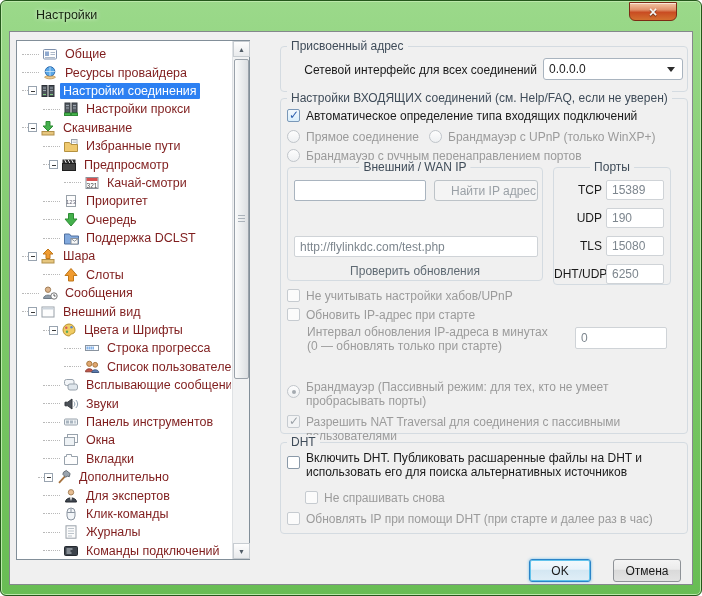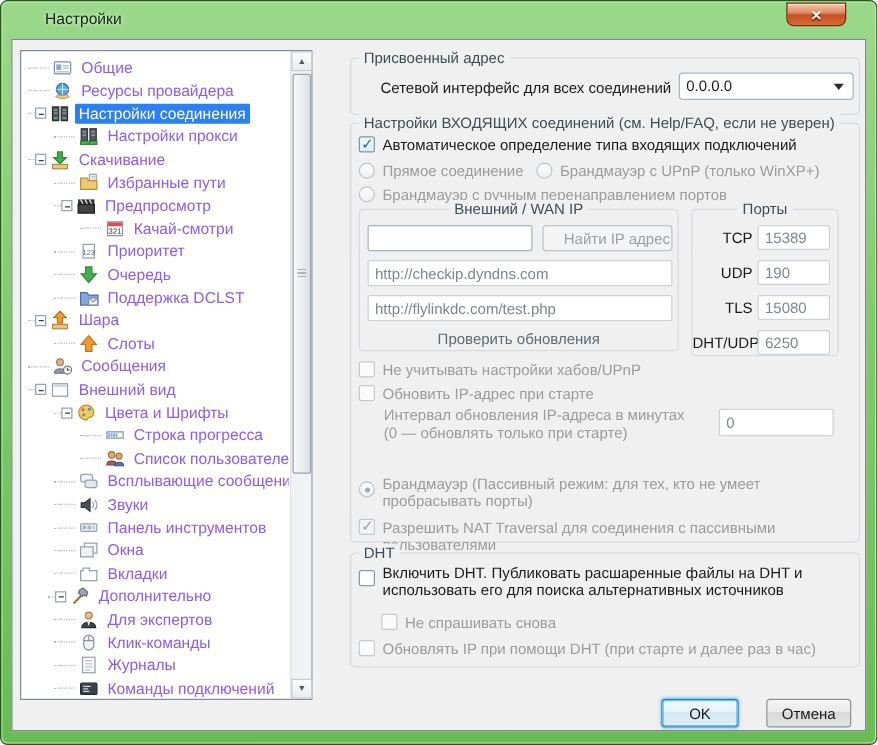--- a/index.html
+++ b/index.html
@@ -30,21 +30,21 @@
     background:#fff;border:1px solid #828f99;}
   .tree-rows{position:absolute;left:1px;top:4px;right:18px;bottom:1px;overflow:hidden;}
   .trow{display:flex;align-items:center;height:18.4px;white-space:nowrap;}
   .stub{width:6px;height:1px;border-top:1px dotted #b9b9b9;flex:none;}
   .stub2{width:11px;height:1px;border-top:1px dotted #b9b9b9;flex:none;margin-right:3px;}
   .exp{width:9px;height:9px;border:1px solid #99a4b0;background:#fff;flex:none;
     position:relative;margin-right:3px;}
   .exp::after{content:"";position:absolute;left:1.5px;top:3.5px;width:4px;height:1px;background:#3a3a3a;}
   .ticon{width:16px;height:16px;margin-right:4px;flex:none;}
   .ticon svg{width:16px;height:16px;display:block;}
-  .tlabel{font-size:12.5px;color:#8b5cf6;padding:1px 3px;border-radius:1px;}
+  .tlabel{font-size:12.5px;color:#7f1d1d;padding:1px 3px;border-radius:1px;}
   .tlabel.sel{background:#2c80f2;color:#fff;}
 
   
   .sbar{position:absolute;right:0;top:0;width:17px;height:100%;background:#f1f2f3;
     border-left:1px solid #dfe2e5;}
   .sbtn{position:absolute;left:0;width:17px;height:16px;display:flex;align-items:center;
     justify-content:center;font-size:7px;color:#50holder;color:#515c66;
     background:linear-gradient(180deg,#fdfdfd,#e8eaec);border:1px solid #c7ccd1;}
   .sbtn.up{top:0;}
   .sbtn.down{bottom:0;}
@@ -472,21 +472,20 @@
       </div>
       <div class="row" style="left:6px;top:50px;">
         <span class="rb"></span>
         <span class="lbl dis-t">Брандмауэр с ручным перенаправлением портов</span>
       </div>
 
       <div class="group" style="left:6px;top:68px;width:256px;height:114px;">
         <span class="gtitle center">Внешний / WAN IP</span>
         <div class="tf" style="left:6px;top:12px;width:132px;height:21px;"></div>
         <div class="btn dis" style="left:146px;top:12px;width:104px;height:21px;padding-left:15px;">Найти IP адрес</div>
-        <div class="tf dis" style="left:6px;top:40px;width:244px;height:21px;">http://checkip.dyndns.com</div>
         <div class="tf dis" style="left:6px;top:68px;width:244px;height:21px;">http://flylinkdc.com/test.php</div>
         <div class="flatlink" style="left:0;top:96px;width:100%;">Проверить обновления</div>
       </div>
 
       <div class="group" style="left:272px;top:68px;width:118px;height:118px;">
         <span class="gtitle center">Порты</span>
         <span class="lbl" style="position:absolute;left:0;top:15px;width:48px;text-align:right;">TCP</span>
         <div class="tf dis" style="left:52px;top:12px;width:58px;height:20px;">15389</div>
         <span class="lbl" style="position:absolute;left:0;top:43px;width:48px;text-align:right;">UDP</span>
         <div class="tf dis" style="left:52px;top:40px;width:58px;height:20px;">190</div>

